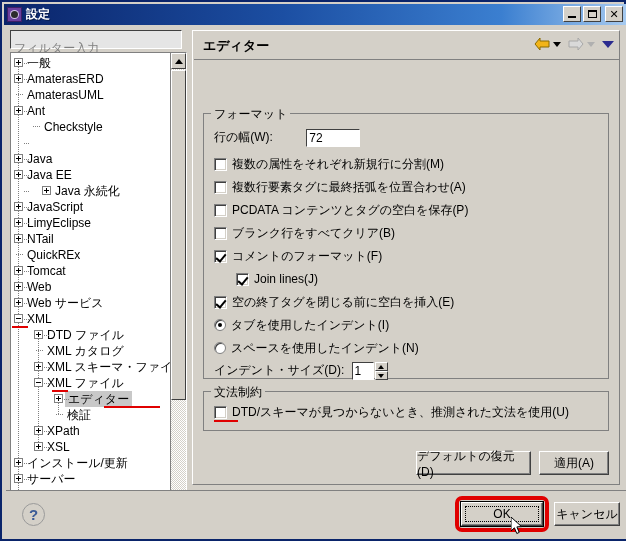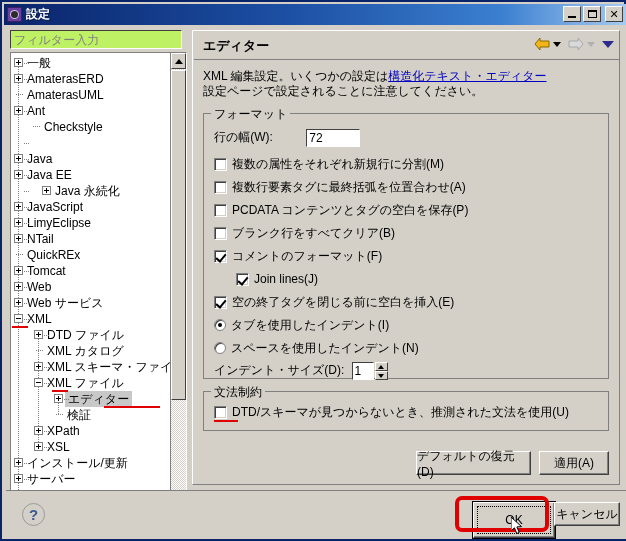--- a/index.html
+++ b/index.html
@@ -56,25 +56,25 @@
   .tb .g-cls{position:absolute;left:0;top:0;width:100%;height:100%;line-height:14px;font-size:11px;font-weight:bold;}
 
   .client{
     position:absolute;left:2px;top:23px;width:622px;height:514px;
     background:#d4d0c8;
   }
 
   
   .filter-input{
     position:absolute;left:6px;top:5px;width:172px;height:19px;
-    background:#bef264;
+    background:#e5e5e5;
     border:1px solid;border-color:#404040 #ffffff #ffffff #404040;
     box-sizing:border-box;
     font-size:12px;color:#808080;
-    padding:2px 2px 0 3px;
+    padding:10px 2px 0 3px;
     line-height:15px;
   }
   .tree-wrap{
     position:absolute;left:6px;top:27px;width:177px;height:455px;
     background:#ffffff;
     border:1px solid;border-color:#808080 #ffffff #ffffff #808080;
     box-sizing:border-box;
     overflow:hidden;
   }
   .tree-inner{position:absolute;left:0;top:0;width:160px;height:440px;overflow:hidden;}
@@ -368,24 +368,20 @@
                   <polygon points="10,1 10,4 1,4 1,10 10,10 10,13 15,7" fill="#d9d9d9" stroke="#a8a8a8" stroke-width="1"></polygon>
                 </svg>
               </span>
               <span class="navdd" style="border-color:#b0b0b0 transparent transparent transparent;"></span>
               <span class="navdd" style="margin-left:4px;border-width:7px 6px 0 6px;border-color:#2b2b8f transparent transparent transparent;"></span>
             </span>
           </div>
 
           <div class="rbody">
 
-            <div class="desc">
-              <span>XML 編集設定。いくつかの設定は</span><a href="#">構造化テキスト・エディター</a><br>
-              <span>設定ページで設定されることに注意してください。</span>
-            </div>
 
             <div class="group" style="left:9px;top:52px;width:406px;height:266px;">
               <span class="gtitle">フォーマット</span>
 
               <div class="row" style="left:10px;top:15px;">
                 <span>行の幅(W):</span>
                 <span class="tinput" style="width:54px;margin-left:30px;text-align:left;">72</span>
               </div>
 
               <div class="row" style="left:10px;top:43px;">
@@ -441,21 +437,21 @@
             <div class="btn" style="left:345px;top:390px;width:70px;height:24px;">適用(A)</div>
             <div class="btn" style="left:222px;top:390px;width:115px;height:24px;">デフォルトの復元(D)</div>
           </div>
         </div>
       </div>
 
       <div class="bottom">
         <div class="sep-line"></div>
         <div class="help-btn">?</div>
 
-        <div class="btn defaulted" style="left:455px;top:11px;width:82px;height:36px;margin-left:12px;">
+        <div class="btn defaulted" style="left:455px;top:11px;width:82px;height:24px;">
           <span>OK</span>
           <span class="focusdots"></span>
         </div>
         <div class="redring" style="left:449px;top:5px;width:94px;height:36px;"></div>
 
         <div class="btn" style="left:548px;top:11px;width:66px;height:24px;">キャンセル</div>
 
         <span class="cursor" style="left:505px;top:26px;">
           <svg width="12" height="19" viewBox="0 0 12 19">
             <polygon points="0,0 0,14 3.4,10.8 5.8,16.5 8.2,15.4 5.9,9.9 10.5,9.6" fill="#ffffff" stroke="#000000" stroke-width="1"></polygon>

